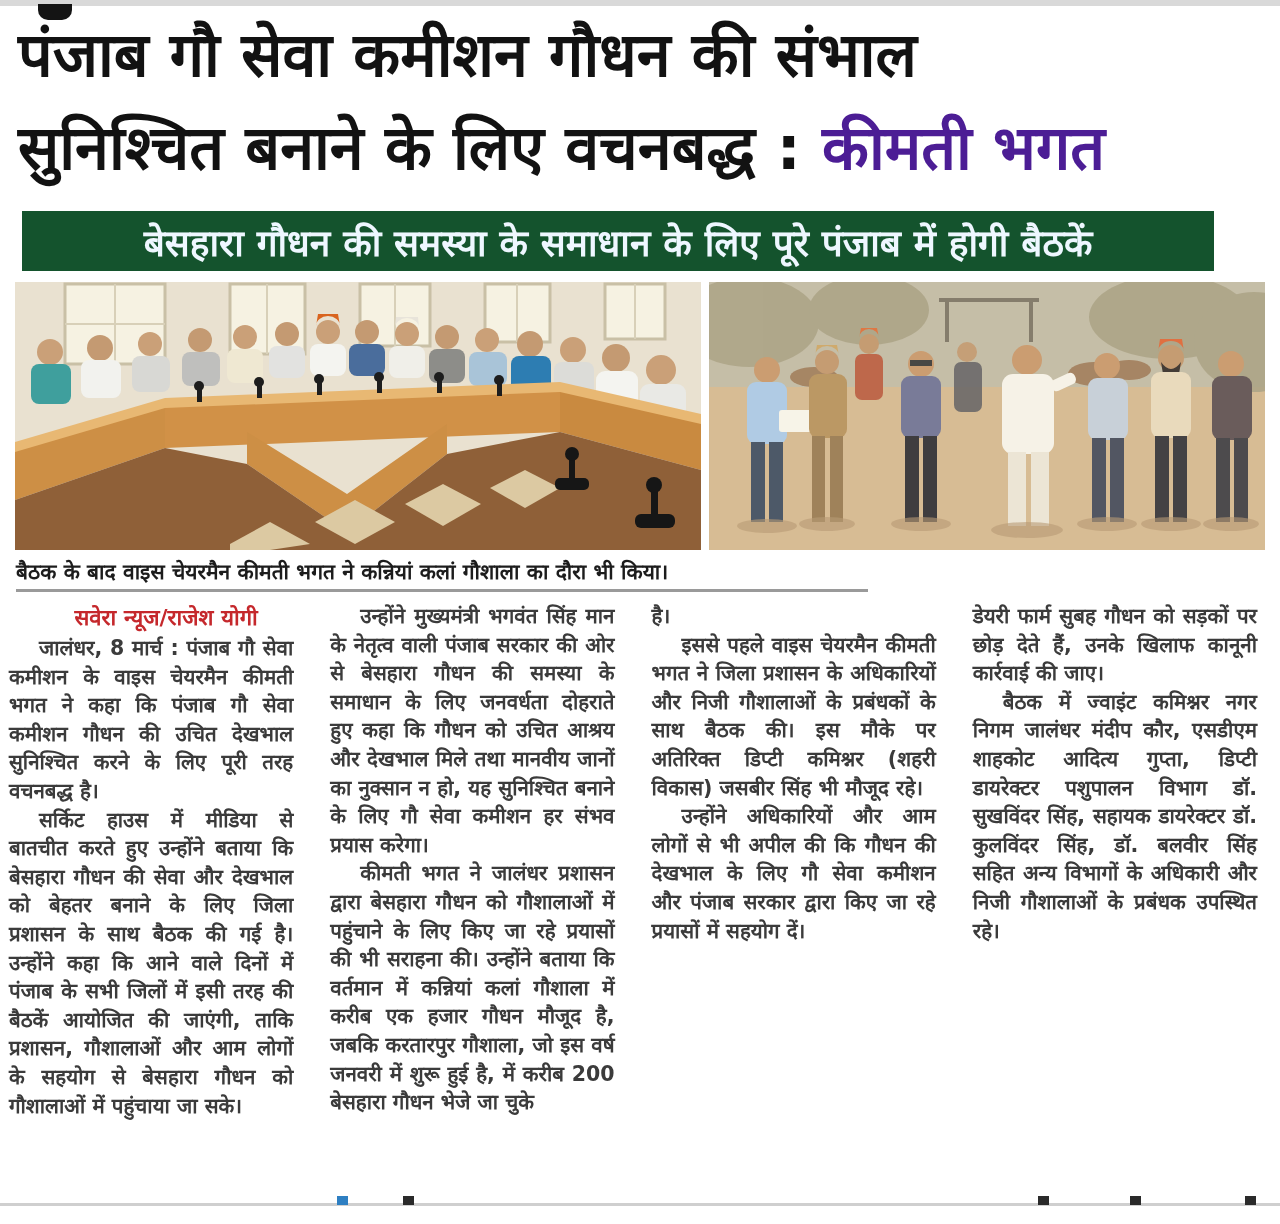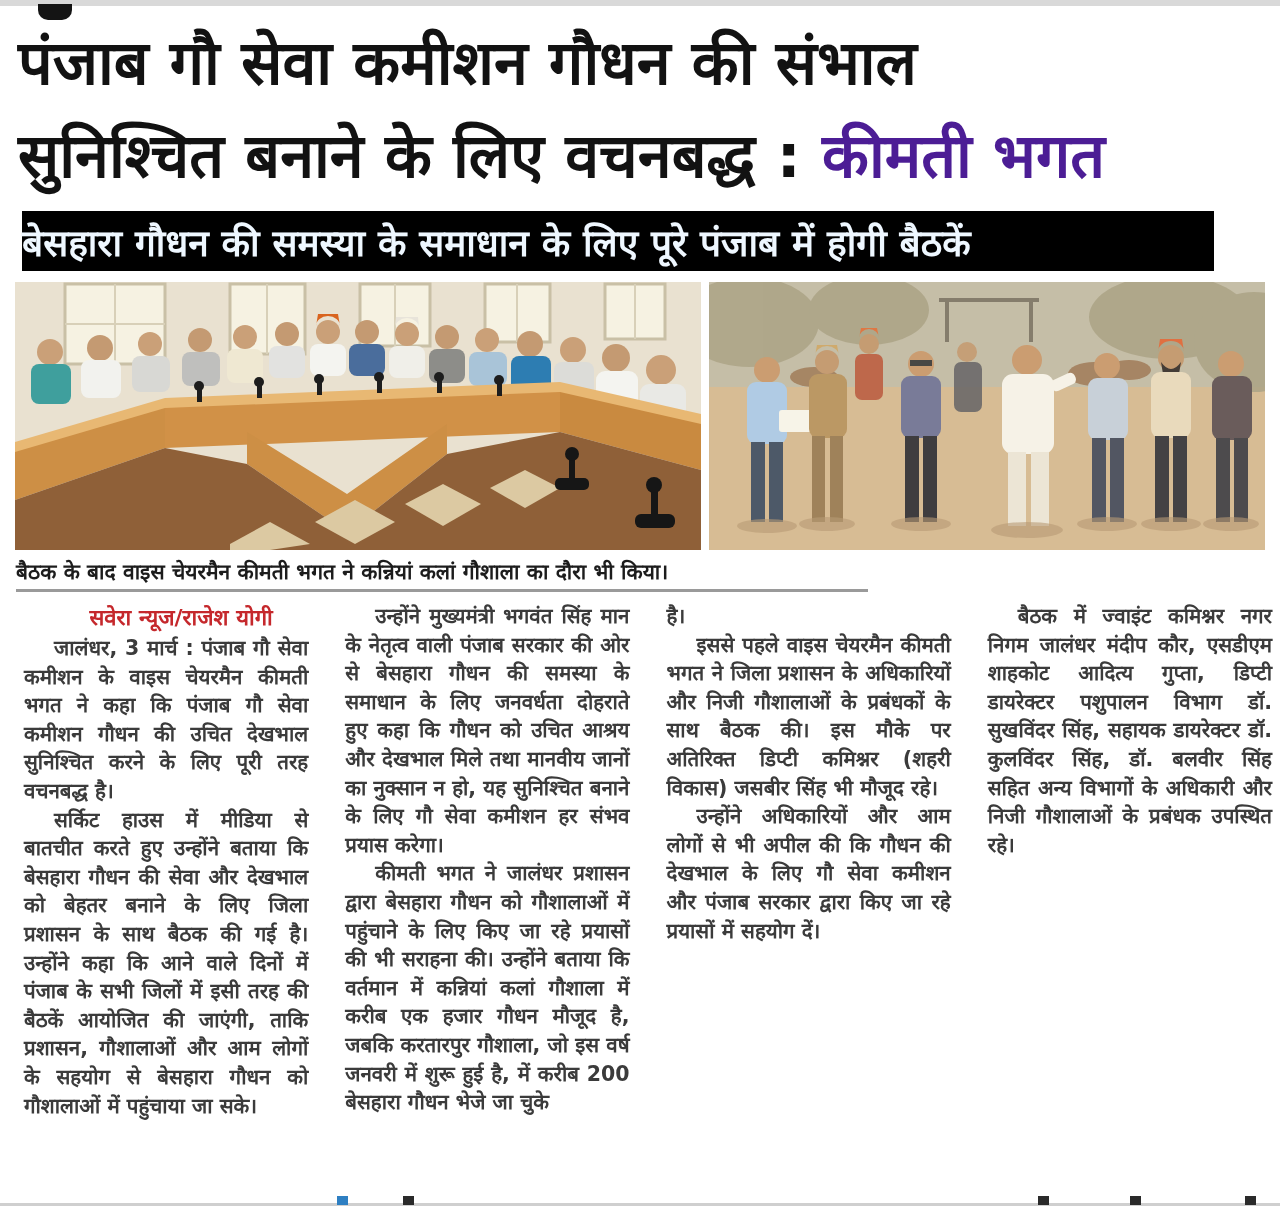--- a/index.html
+++ b/index.html
@@ -6,30 +6,30 @@
   body{
     width:1280px;height:1224px;position:relative;overflow:hidden;
     font-family:"DejaVu Sans",sans-serif;color:#222;
   }
   
   .top-strip{position:absolute;top:0;left:0;width:1280px;height:6px;background:#d9d9d9;}
   .top-remnant{position:absolute;top:4px;left:38px;width:34px;height:16px;background:#141414;border-radius:0 0 10px 10px;}
 
   
   .headline{
-    position:absolute;top:16px;left:18px;width:1244px;height:188px;
+    position:absolute;top:8px;left:18px;width:1244px;height:188px;
     font-size:61px;line-height:93px;font-weight:800;color:#121212;
     letter-spacing:0px;white-space:nowrap;
   }
   .headline .red{color:#4c1d95;}
 
   
   .subhead-bar{
     position:absolute;top:211px;left:22px;width:1192px;height:60px;
-    background:#000000;display:flex;align-items:center;
+    background:#14532d;display:flex;align-items:center;justify-content:center;
   }
   .subhead-bar .txt{
     color:#eef7ff;font-size:37px;font-weight:700;white-space:nowrap;
   }
 
   
   .photo{position:absolute;top:282px;height:268px;overflow:hidden;background:#cbb694;}
   .photo.left{left:15px;width:686px;}
   .photo.right{left:709px;width:556px;}
   .photo svg{display:block;width:100%;height:100%;}
@@ -38,21 +38,21 @@
   .caption{
     position:absolute;top:557px;left:16px;width:1248px;
     font-size:21px;font-weight:700;color:#1c1c1c;white-space:nowrap;
   }
   .caption-rule{
     position:absolute;top:589px;left:16px;width:852px;height:3px;background:#9a9a9a;
   }
 
   
   .article{
-    position:absolute;top:602px;left:24px;width:1248px;height:592px;
+    position:absolute;top:602px;left:9px;width:1248px;height:592px;
     display:grid;grid-template-columns:repeat(4,1fr);column-gap:37px;
   }
   .col{font-size:20.5px;line-height:28.6px;text-align:justify;color:#3b3b3b;font-weight:600;}
   .col p{margin:0;text-indent:30px;}
   .col p.no-indent{text-indent:0;}
   .byline{
     text-align:center;color:#c5282c;font-weight:800;font-size:22px;
     margin:0 0 2px 0;line-height:32px;
   }
 
@@ -305,33 +305,34 @@
   <rect width="556" height="268" fill="#fff6e2" opacity="0.18"></rect>
 </svg>
 </div>
 
 <div class="caption">बैठक के बाद वाइस चेयरमैन कीमती भगत ने कन्नियां कलां गौशाला का दौरा भी किया।</div>
 <div class="caption-rule"></div>
 
 <div class="article">
   <div class="col">
     <p class="byline">सवेरा न्यूज/राजेश योगी</p>
-    <p>जालंधर, 3 मार्च : पंजाब गौ सेवा कमीशन के वाइस चेयरमैन कीमती भगत ने कहा कि पंजाब गौ सेवा कमीशन गौधन की उचित देखभाल सुनिश्चित करने के लिए पूरी तरह वचनबद्ध है।</p>
+    <p>जालंधर, 8 मार्च : पंजाब गौ सेवा कमीशन के वाइस चेयरमैन कीमती भगत ने कहा कि पंजाब गौ सेवा कमीशन गौधन की उचित देखभाल सुनिश्चित करने के लिए पूरी तरह वचनबद्ध है।</p>
     <p>सर्किट हाउस में मीडिया से बातचीत करते हुए उन्होंने बताया कि बेसहारा गौधन की सेवा और देखभाल को बेहतर बनाने के लिए जिला प्रशासन के साथ बैठक की गई है। उन्होंने कहा कि आने वाले दिनों में पंजाब के सभी जिलों में इसी तरह की बैठकें आयोजित की जाएंगी, ताकि प्रशासन, गौशालाओं और आम लोगों के सहयोग से बेसहारा गौधन को गौशालाओं में पहुंचाया जा सके।</p>
   </div>
   <div class="col">
     <p>उन्होंने मुख्यमंत्री भगवंत सिंह मान के नेतृत्व वाली पंजाब सरकार की ओर से बेसहारा गौधन की समस्या के समाधान के लिए जनवर्धता दोहराते हुए कहा कि गौधन को उचित आश्रय और देखभाल मिले तथा मानवीय जानों का नुक्सान न हो, यह सुनिश्चित बनाने के लिए गौ सेवा कमीशन हर संभव प्रयास करेगा।</p>
     <p>कीमती भगत ने जालंधर प्रशासन द्वारा बेसहारा गौधन को गौशालाओं में पहुंचाने के लिए किए जा रहे प्रयासों की भी सराहना की। उन्होंने बताया कि वर्तमान में कन्नियां कलां गौशाला में करीब एक हजार गौधन मौजूद है, जबकि करतारपुर गौशाला, जो इस वर्ष जनवरी में शुरू हुई है, में करीब 200 बेसहारा गौधन भेजे जा चुके</p>
   </div>
   <div class="col">
     <p class="no-indent">है।</p>
     <p>इससे पहले वाइस चेयरमैन कीमती भगत ने जिला प्रशासन के अधिकारियों और निजी गौशालाओं के प्रबंधकों के साथ बैठक की। इस मौके पर अतिरिक्त डिप्टी कमिश्नर (शहरी विकास) जसबीर सिंह भी मौजूद रहे।</p>
     <p>उन्होंने अधिकारियों और आम लोगों से भी अपील की कि गौधन की देखभाल के लिए गौ सेवा कमीशन और पंजाब सरकार द्वारा किए जा रहे प्रयासों में सहयोग दें।</p>
   </div>
   <div class="col">
+    <p class="no-indent">डेयरी फार्म सुबह गौधन को सड़कों पर छोड़ देते हैं, उनके खिलाफ कानूनी कार्रवाई की जाए।</p>
     <p>बैठक में ज्वाइंट कमिश्नर नगर निगम जालंधर मंदीप कौर, एसडीएम शाहकोट आदित्य गुप्ता, डिप्टी डायरेक्टर पशुपालन विभाग डॉ. सुखविंदर सिंह, सहायक डायरेक्टर डॉ. कुलविंदर सिंह, डॉ. बलवीर सिंह सहित अन्य विभागों के अधिकारी और निजी गौशालाओं के प्रबंधक उपस्थित रहे।</p>
   </div>
 </div>
 
 <div class="bottom-rule"></div>
 <div class="speck blue" style="left:337px;top:1196px;"></div>
 <div class="speck" style="left:403px;top:1196px;"></div>
 <div class="speck" style="left:1038px;top:1196px;"></div>
 <div class="speck" style="left:1130px;top:1196px;"></div>
 <div class="speck" style="left:1245px;top:1196px;"></div>

